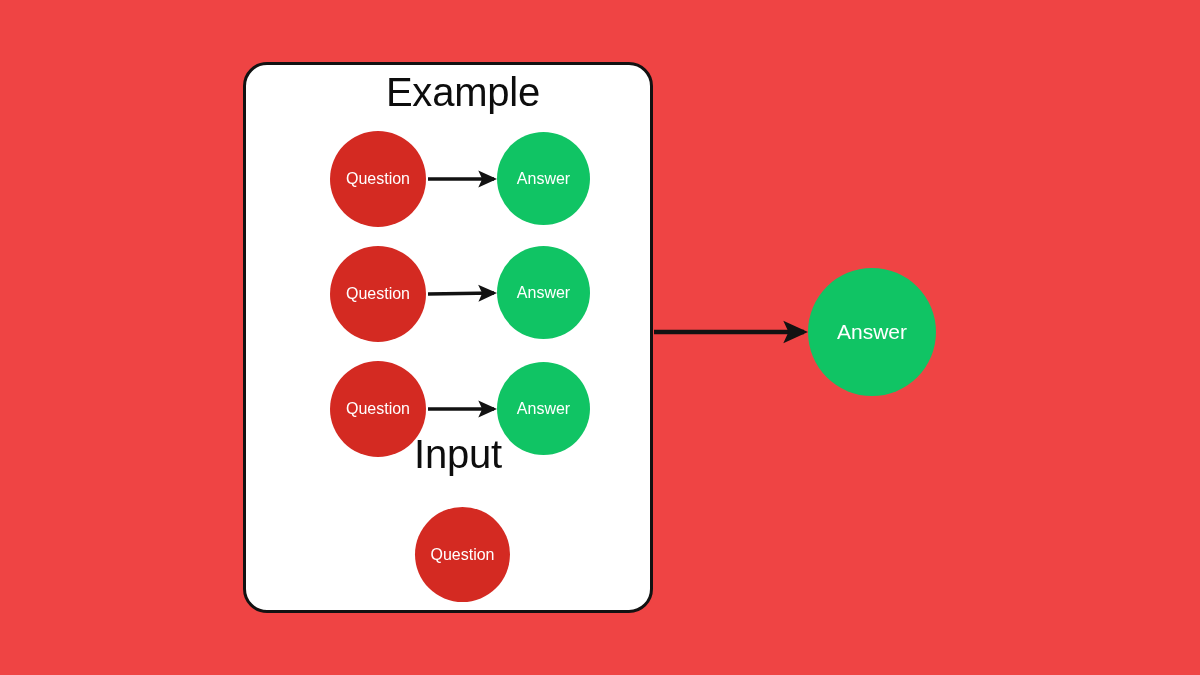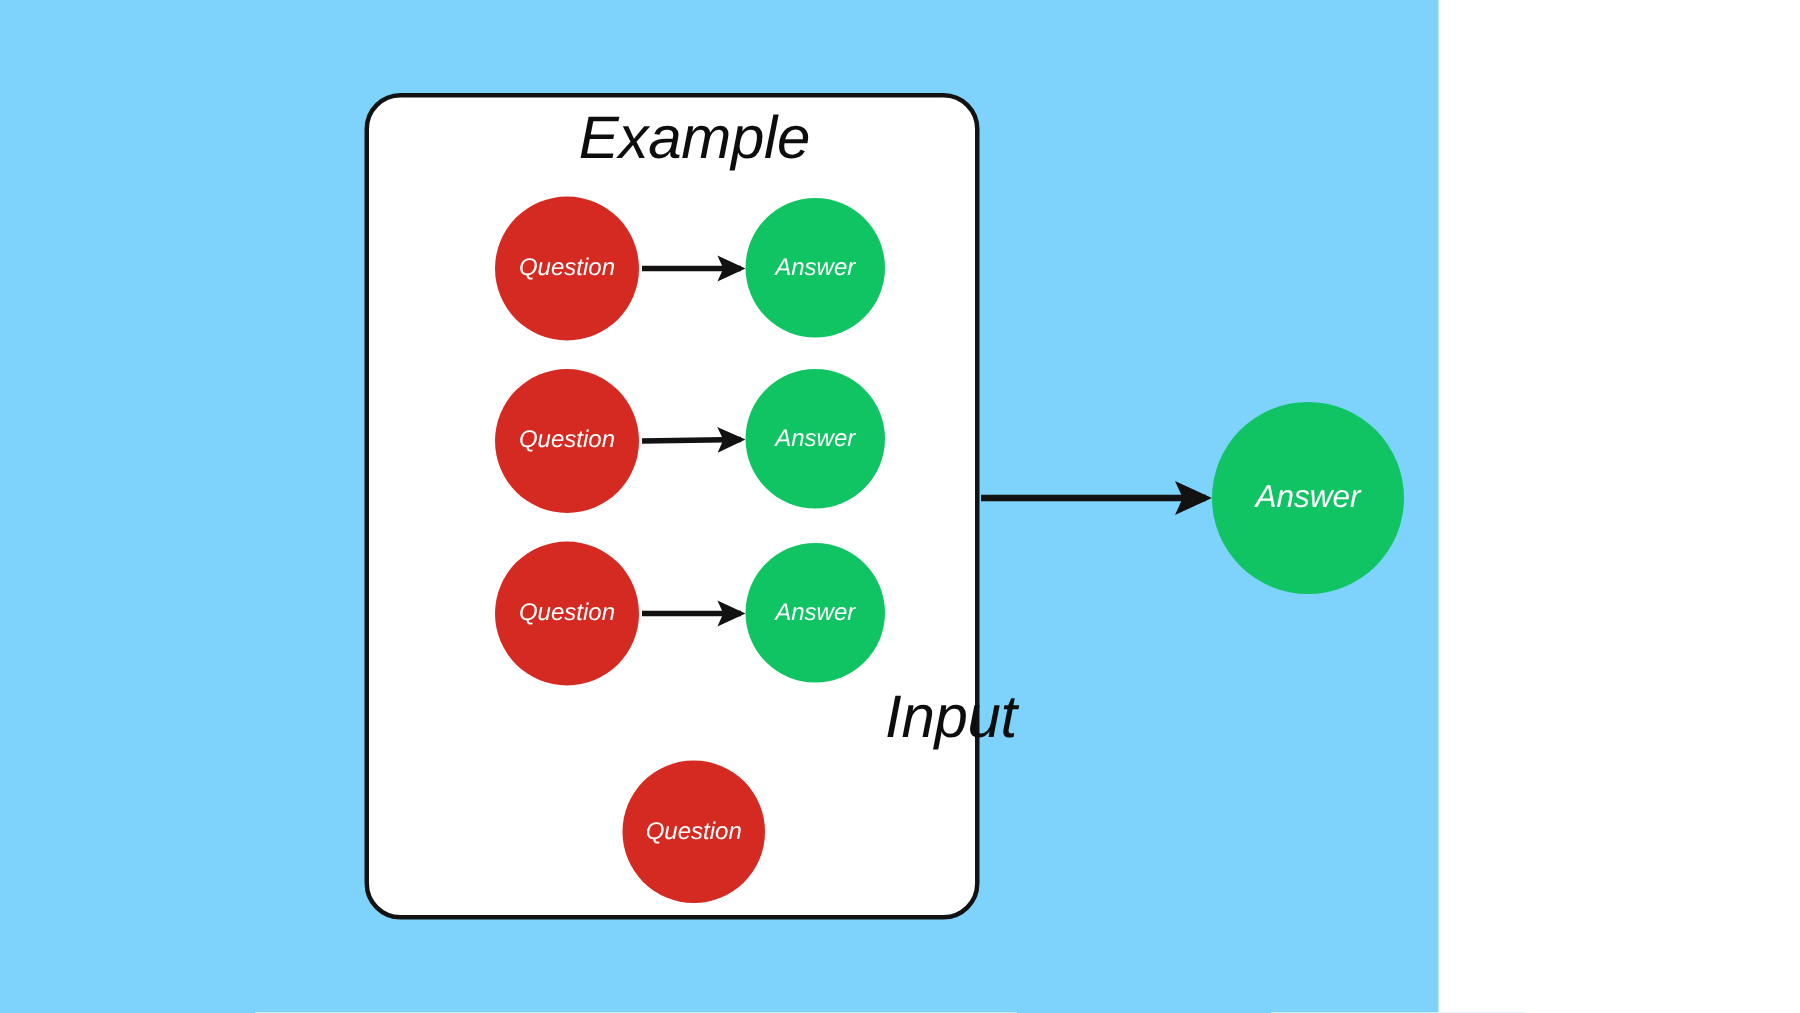--- a/index.html
+++ b/index.html
@@ -5,25 +5,24 @@
   html, body {
     margin: 0;
     padding: 0;
     background: #ffffff;
   }
   body {
     font-family: "Liberation Sans", sans-serif;
   }
   #canvas {
     position: relative;
-    width: 959px;
+    width: 1200px;
     height: 675px;
-    background: #7dd3fc;
+    background: #ef4444;
     overflow: hidden;
-    font-style: italic;
   }
 
   
   .group-box {
     position: absolute;
     left: 243px;
     top: 62px;
     width: 410px;
     height: 551px;
     box-sizing: border-box;
@@ -43,23 +42,23 @@
     letter-spacing: -0.2px;
   }
   #title-example {
     left: 243px;
     top: 72px;
     width: 440px;
     text-align: center;
   }
   #title-input {
     left: 238px;
-    top: 458px;
+    top: 434px;
     width: 440px;
-    text-align: right;
+    text-align: center;
   }
 
   
   .node {
     position: absolute;
     border-radius: 50%;
     display: flex;
     align-items: center;
     justify-content: center;
     color: #ffffff;

